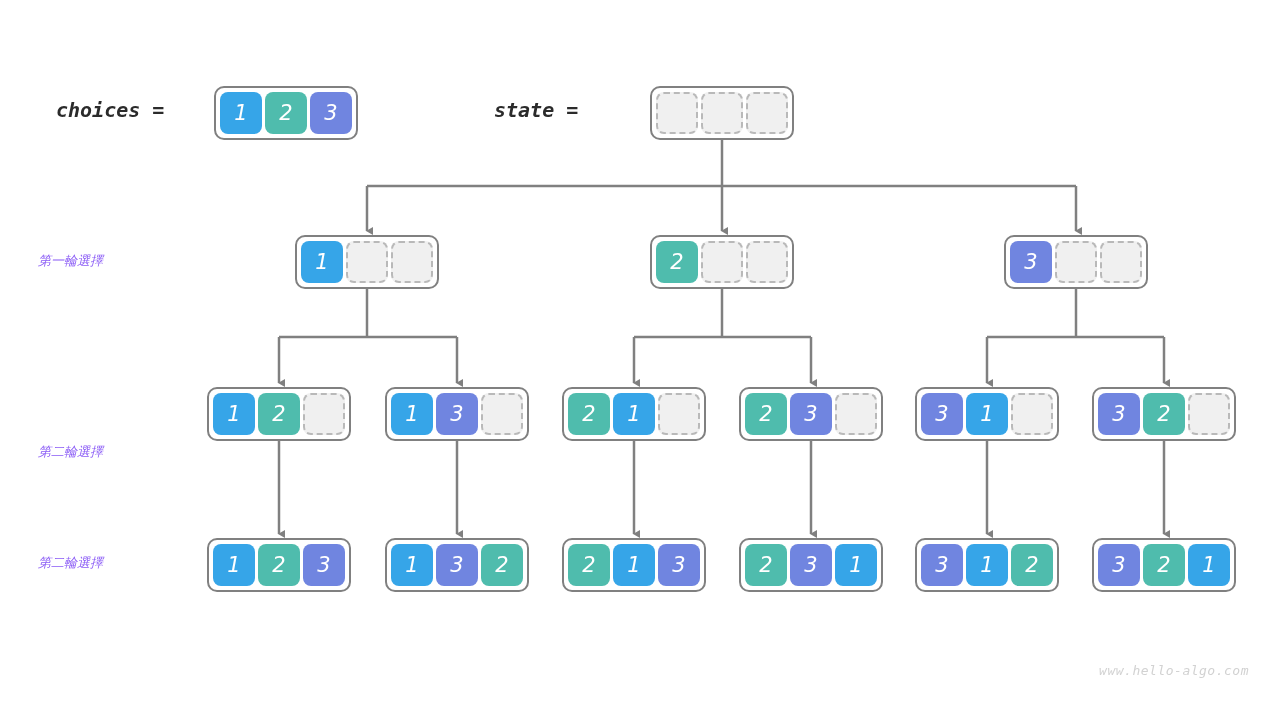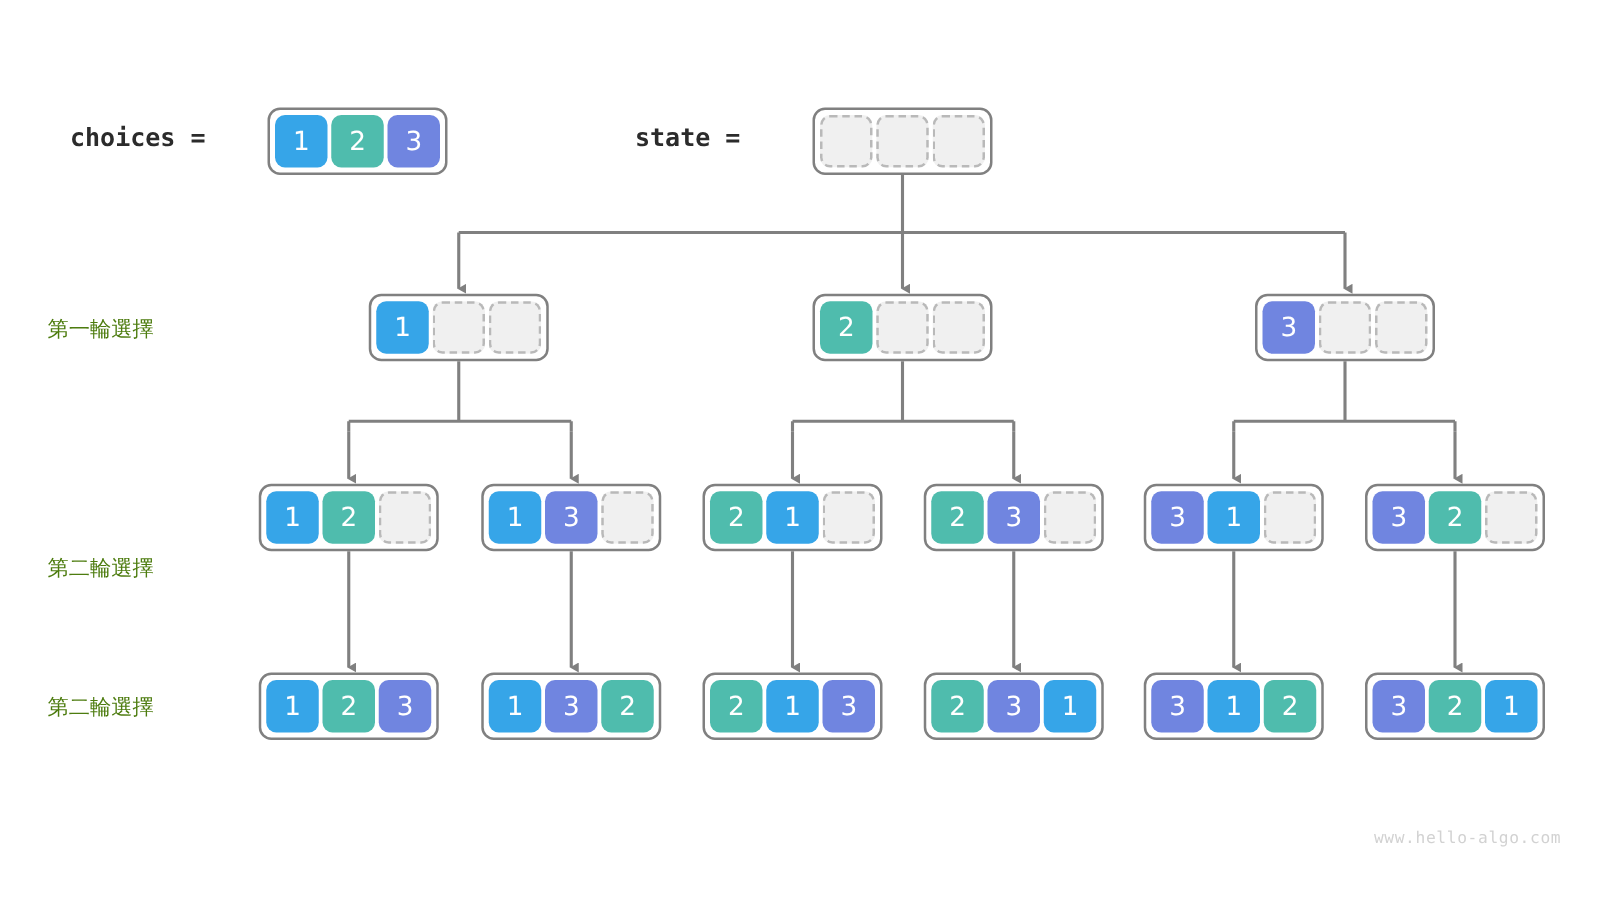--- a/index.html
+++ b/index.html
@@ -13,20 +13,21 @@
     position: relative;
     overflow: hidden;
     font-family: "DejaVu Sans", sans-serif;
   }
 
   #canvas {
     position: absolute;
     left: 0; top: 0;
     width: 1280px;
     height: 696px;
+    font-style: italic;
   }
 
   
   #wires {
     position: absolute;
     left: 0; top: 0;
     width: 1280px;
     height: 720px;
     z-index: 1;
   }
@@ -75,22 +76,22 @@
     font-weight: bold;
     color: #2b2b2b;
     white-space: nowrap;
   }
 
   
   .row-label {
     position: absolute;
     z-index: 2;
     font-family: "DejaVu Sans", sans-serif;
-    font-size: 17px;
-    color: #4d7c0f;
+    font-size: 13px;
+    color: #8b5cf6;
     white-space: nowrap;
   }
 
   
   #watermark {
     position: absolute;
     right: 31px;
     bottom: 18px;
     z-index: 3;
     font-family: "DejaVu Sans Mono", monospace;
@@ -144,21 +145,21 @@
       </g>
   </svg>
 
   <div class="mono-label" style="left:56px; top:98px;">choices =</div>
   <div class="arr" id="choices-array" style="left:214px; top:86px;">
       <div class="cell v1">1</div>
       <div class="cell v2">2</div>
       <div class="cell v3">3</div>
     </div>
 
-  <div class="mono-label" style="left:508px; top:98px;">state =</div>
+  <div class="mono-label" style="left:494px; top:98px;">state =</div>
   <div class="arr" id="state-array" style="left:650px; top:86px;">
       <div class="cell empty"></div>
       <div class="cell empty"></div>
       <div class="cell empty"></div>
     </div>
 
   <div class="row-label" style="left:38px; top:252px;">第一輪選擇</div>
   <div class="row-label" style="left:38px; top:404px;margin-top:39px;">第二輪選擇</div>
   <div class="row-label" style="left:38px; top:554px;">第二輪選擇</div>
 

